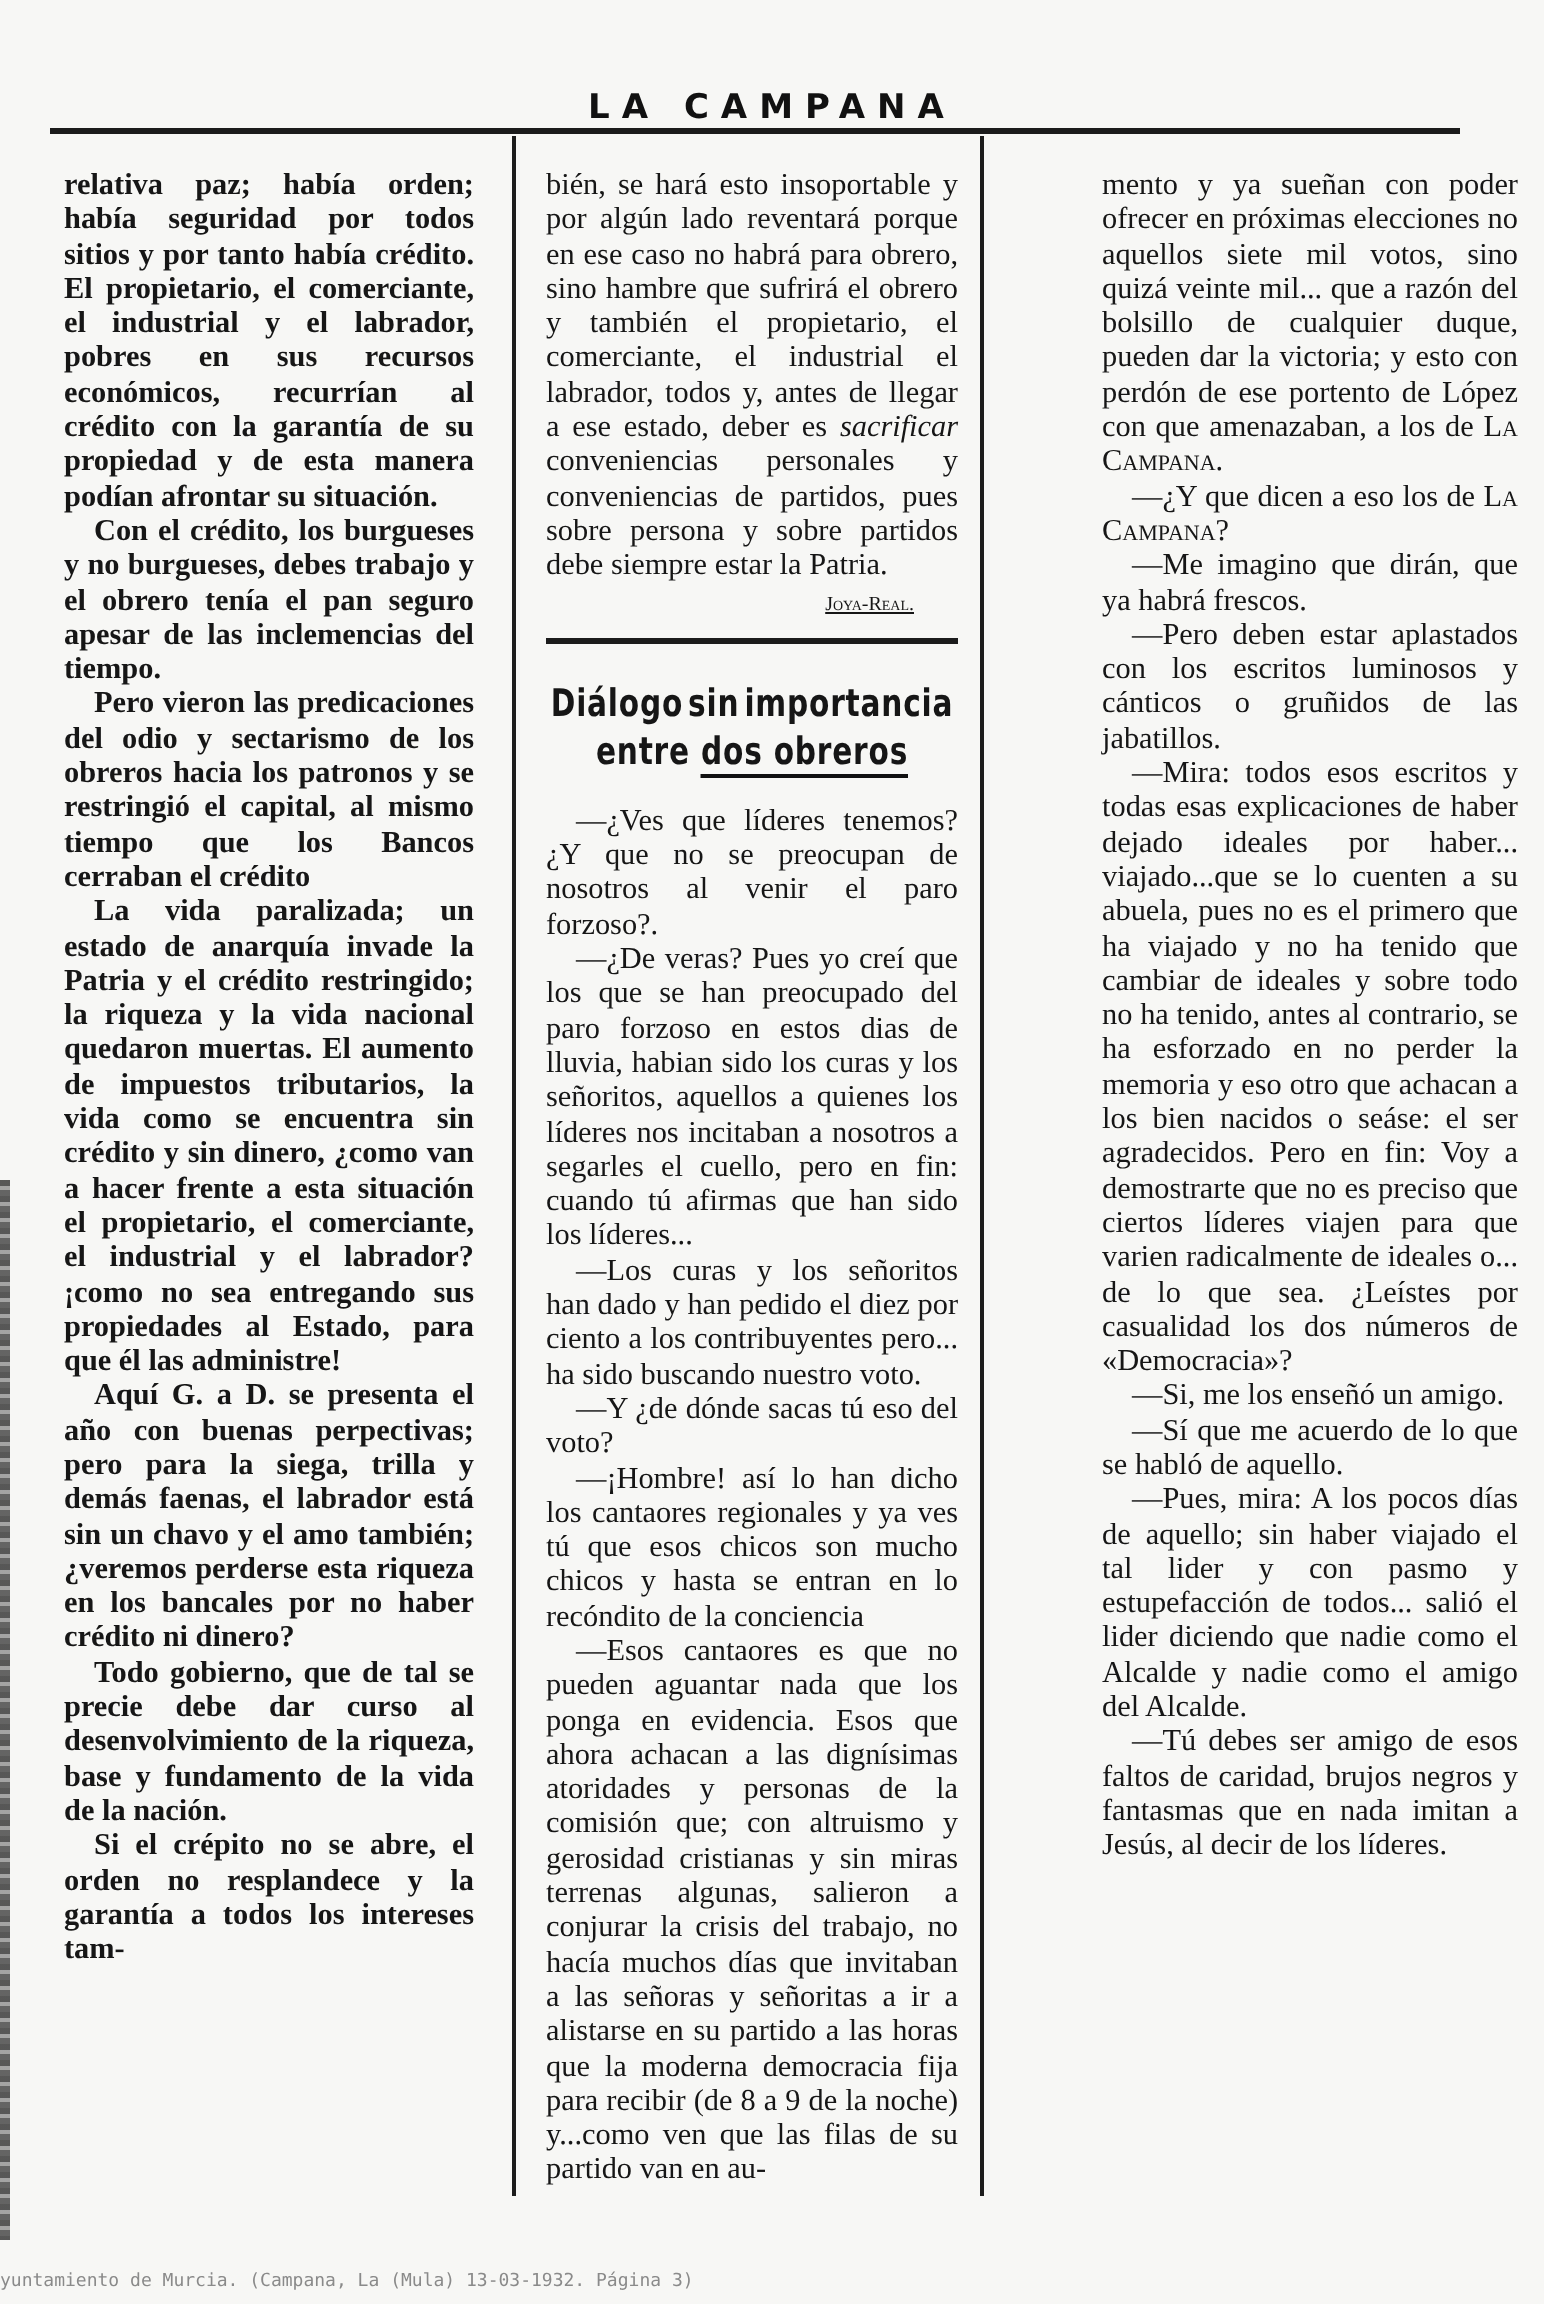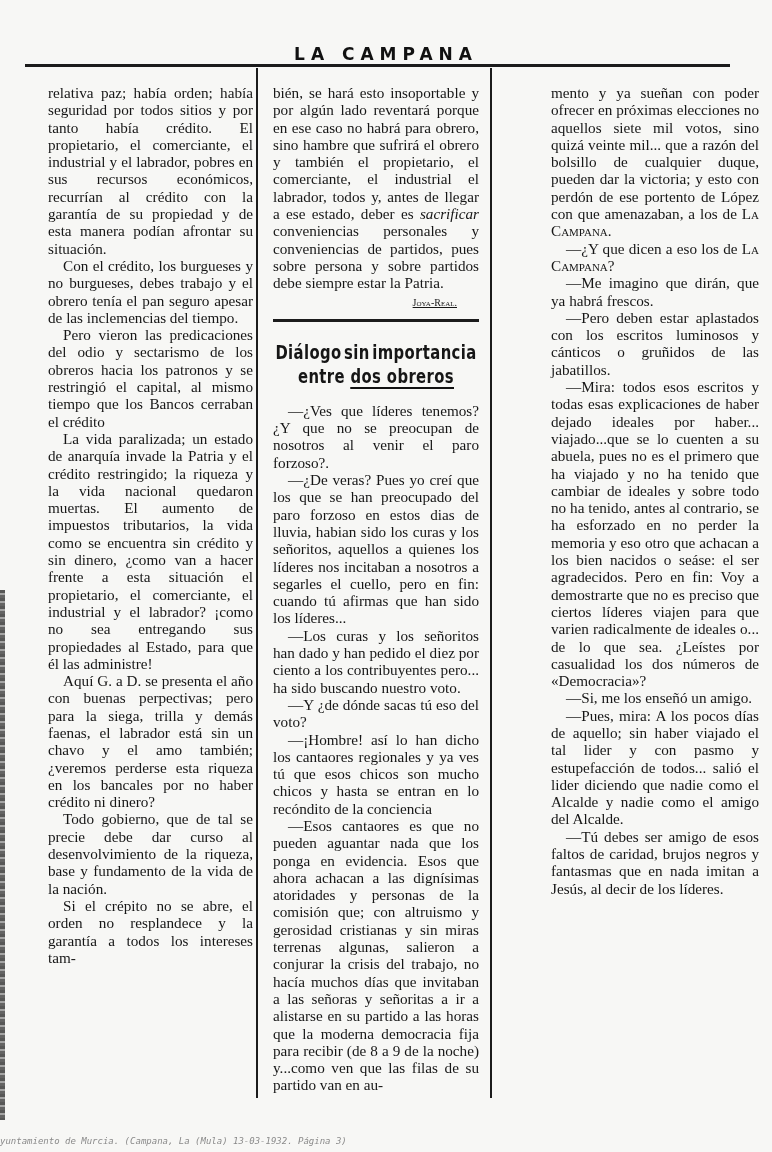--- a/index.html
+++ b/index.html
@@ -34,35 +34,35 @@
   .headline {
     font-family:"DejaVu Sans","Liberation Sans",sans-serif; font-weight:bold; font-size:19px;
     line-height:24px; text-align:center; transform:scaleX(0.78); transform-origin:center;
     letter-spacing:0.5px; margin:0 -30px 14px -30px;
   }
   .headline .line1 { display:flex; justify-content:space-between; padding:0 4px; }
   .headline .u { border-bottom:2px solid #111; }
   .smallcaps { font-variant:small-caps; }
   .footer-credit {
     position:absolute; left:0; top:1136px; font-family:"DejaVu Sans Mono","Liberation Mono",monospace;
-    font-size:9px; color:#8a8a8a; font-style:italic; white-space:nowrap;
+    font-size:9px; color:#8a8a8a; white-space:nowrap;
   }
 </style>
 </head>
 <body>
 
 <div class="left-scan-edge"></div>
 
 <div class="masthead">LA CAMPANA</div>
 <div class="head-rule-full" style="width:705px;"></div>
 
 <div class="col-divider" style="left:256px; top:68px; height:1030px;"></div>
 <div class="col-divider" style="left:490px; top:68px; height:1030px;"></div>
 
-<div class="column" style="left:48px; top:84px; width:205px;">
+<div class="column" style="left:32px; top:84px; width:205px;font-weight:bold;">
   <p class="noindent">relativa paz; había orden; había seguridad por todos sitios y por tanto había crédito. El propietario, el comerciante, el industrial y el labrador, pobres en sus recursos económicos, recurrían al crédito con la garantía de su propiedad y de esta manera podían afrontar su situación.</p>
   <p>Con el crédito, los burgueses y no burgueses, debes trabajo y el obrero tenía el pan seguro apesar de las inclemencias del tiempo.</p>
   <p>Pero vieron las predicaciones del odio y sectarismo de los obreros hacia los patronos y se restringió el capital, al mismo tiempo que los Bancos cerraban el crédito</p>
   <p>La vida paralizada; un estado de anarquía invade la Patria y el crédito restringido; la riqueza y la vida nacional quedaron muertas. El aumento de impuestos tributarios, la vida como se encuentra sin crédito y sin dinero, ¿como van a hacer frente a esta situación el propietario, el comerciante, el industrial y el labrador? ¡como no sea entregando sus propiedades al Estado, para que él las administre!</p>
   <p>Aquí G. a D. se presenta el año con buenas perpectivas; pero para la siega, trilla y demás faenas, el labrador está sin un chavo y el amo también; ¿veremos perderse esta riqueza en los bancales por no haber crédito ni dinero?</p>
   <p>Todo gobierno, que de tal se precie debe dar curso al desenvolvimiento de la riqueza, base y fundamento de la vida de la nación.</p>
   <p>Si el crépito no se abre, el orden no resplandece y la garantía a todos los intereses tam-</p>
 </div>
 
 <div class="column" style="left:273px; top:84px; width:206px;">
@@ -85,17 +85,18 @@
   <p>—Esos cantaores es que no pueden aguantar nada que los ponga en evidencia. Esos que ahora achacan a las dignísimas atoridades y personas de la comisión que; con altruismo y gerosidad cristianas y sin miras terrenas algunas, salieron a conjurar la crisis del trabajo, no hacía muchos días que invitaban a las señoras y señoritas a ir a alistarse en su partido a las horas que la moderna democracia fija para recibir (de 8 a 9 de la noche) y...como ven que las filas de su partido van en au-</p>
 </div>
 
 <div class="column" style="left:511px; top:84px; width:208px;margin-left:40px;">
   <p class="noindent"><span>mento y ya sueñan con poder ofrecer en próximas elecciones no aquellos siete mil votos, sino quizá veinte mil... que a razón del bolsillo de cualquier duque, pueden dar la victoria; y esto con perdón de ese portento de López con que amenazaban, a los de </span><span class="smallcaps">La Campana</span><span>.</span></p>
   <p><span>—¿Y que dicen a eso los de </span><span class="smallcaps">La Campana</span><span>?</span></p>
   <p>—Me imagino que dirán, que ya habrá frescos.</p>
   <p>—Pero deben estar aplastados con los escritos luminosos y cánticos o gruñidos de las jabatillos.</p>
   <p>—Mira: todos esos escritos y todas esas explicaciones de haber dejado ideales por haber... viajado...que se lo cuenten a su abuela, pues no es el primero que ha viajado y no ha tenido que cambiar de ideales y sobre todo no ha tenido, antes al contrario, se ha esforzado en no perder la memoria y eso otro que achacan a los bien nacidos o seáse: el ser agradecidos. Pero en fin: Voy a demostrarte que no es preciso que ciertos líderes viajen para que varien radicalmente de ideales o... de lo que sea. ¿Leístes por casualidad los dos números de «Democracia»?</p>
   <p>—Si, me los enseñó un amigo.</p>
+  <p>—Sí que me acuerdo de lo que se habló de aquello.</p>
   <p>—Pues, mira: A los pocos días de aquello; sin haber viajado el tal lider y con pasmo y estupefacción de todos... salió el lider diciendo que nadie como el Alcalde y nadie como el amigo del Alcalde.</p>
   <p>—Tú debes ser amigo de esos faltos de caridad, brujos negros y fantasmas que en nada imitan a Jesús, al decir de los líderes.</p>
 </div>
 
 <div class="footer-credit">yuntamiento de Murcia. (Campana, La (Mula) 13-03-1932. Página 3)</div>
 
 </body></html>

